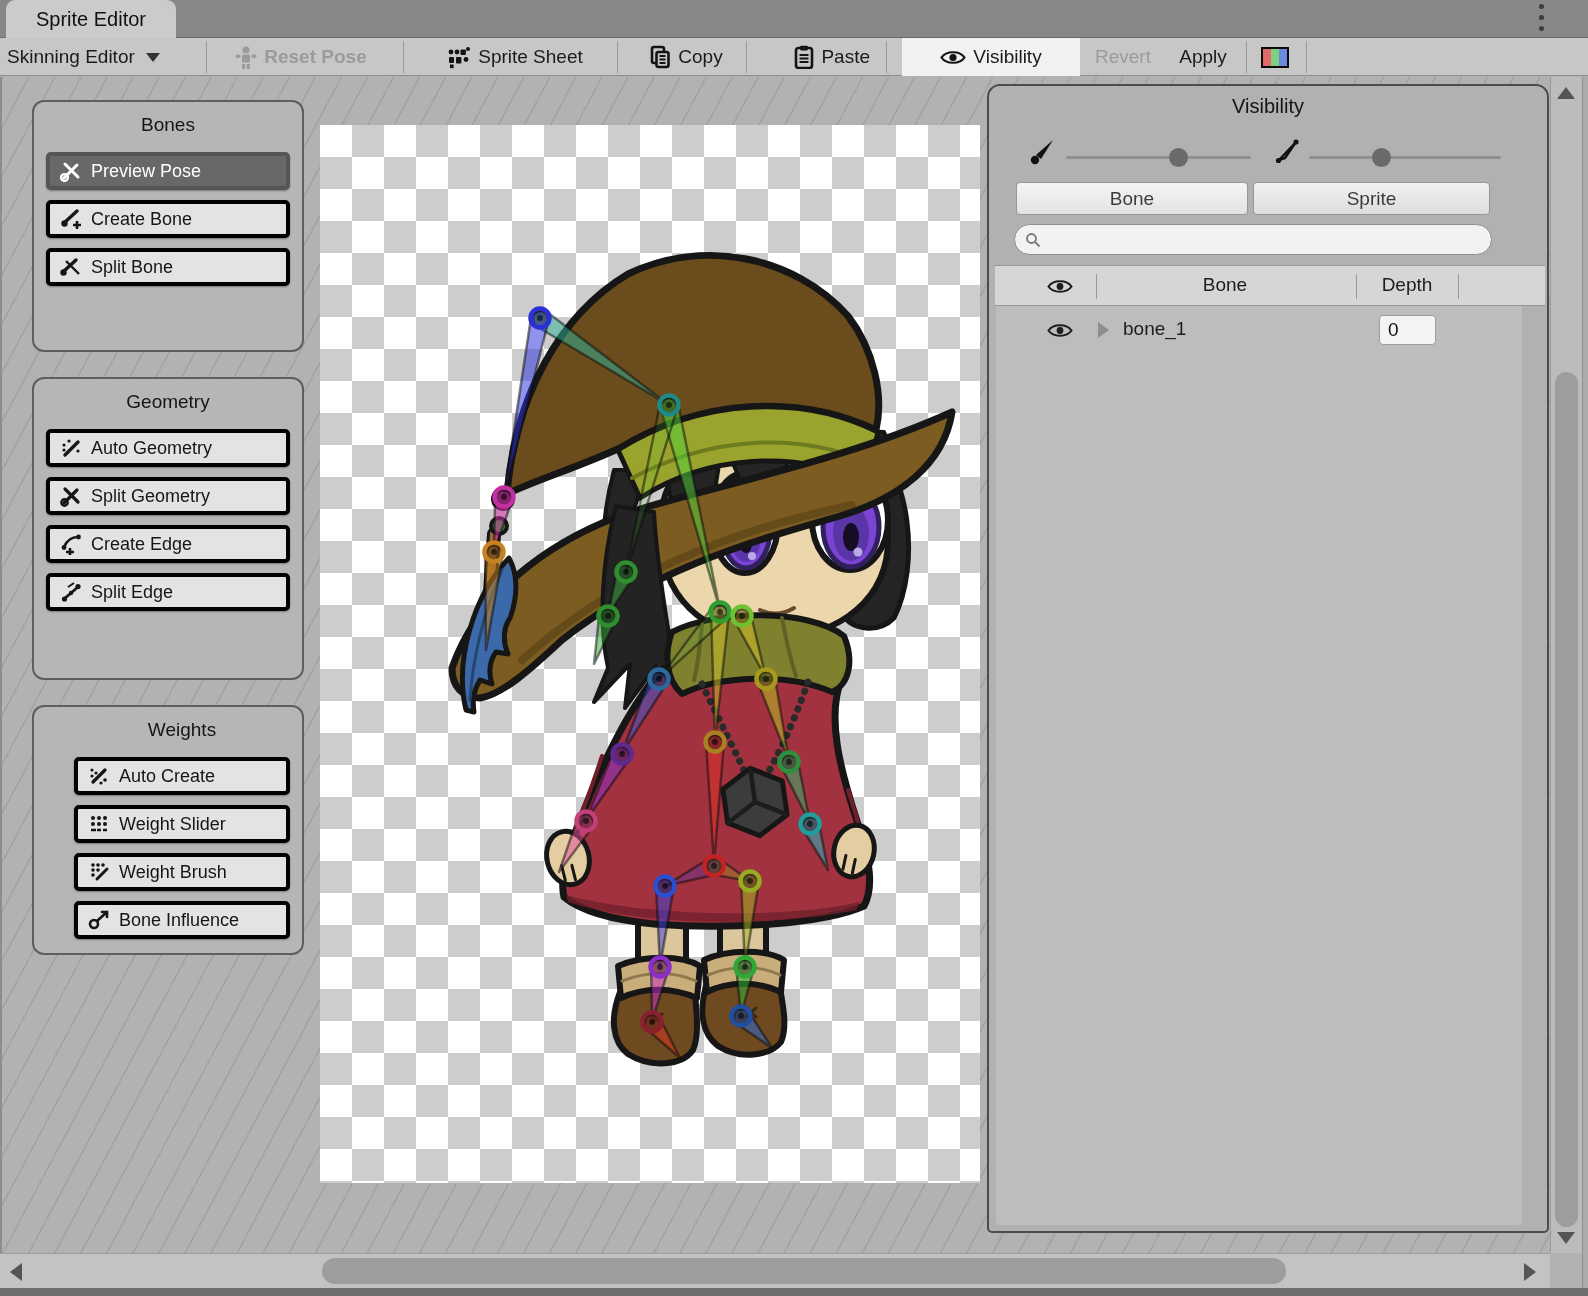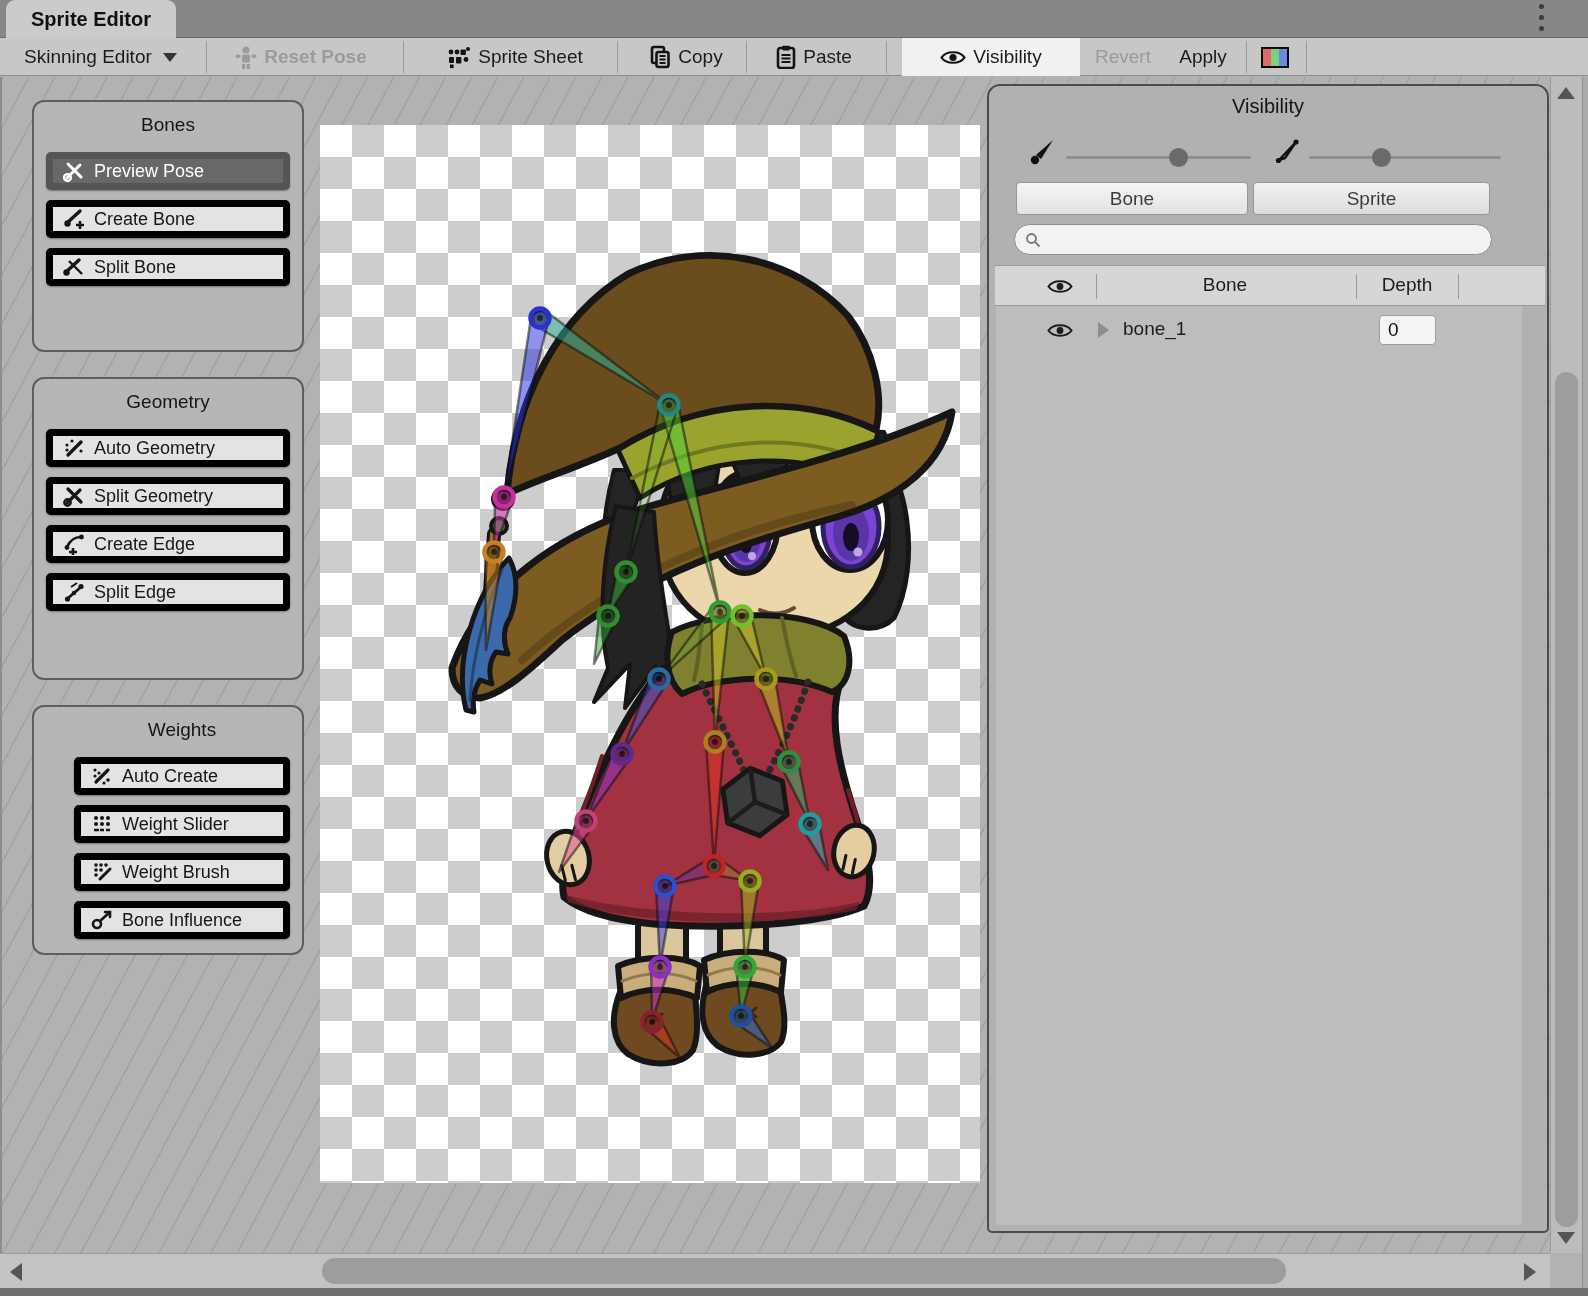--- a/index.html
+++ b/index.html
@@ -1,19 +1,19 @@
 <!DOCTYPE html>
 <html><head>
 <meta charset="utf-8">
 <style>
   html,body{margin:0;padding:0;background:#6f6f6f;}
   *{box-sizing:border-box;font-family:"Liberation Sans","DejaVu Sans",sans-serif;}
   .stage{position:relative;width:1588px;height:1296px;overflow:hidden;background:#b2b2b2;}
   
-  .tabstrip{position:absolute;left:0;top:0;width:1588px;height:38px;background:#878787;border-bottom:1px solid #6a6a6a;font-weight:bold;}
+  .tabstrip{position:absolute;left:0;top:0;width:1588px;height:38px;background:#878787;border-bottom:1px solid #6a6a6a;}
   .doc-tab{position:absolute;left:6px;top:0;width:170px;height:38px;background:#cbcbcb;border-radius:9px 9px 0 0;
            display:flex;align-items:center;justify-content:center;font-size:20px;color:#111;}
   .kebab{position:absolute;right:40px;top:4px;width:14px;height:30px;}
   .kebab i{position:absolute;left:5px;width:5px;height:5px;border-radius:50%;background:#3c3c3c;}
   
   .toolbar{position:absolute;left:0;top:38px;width:1588px;height:38px;background:#c7c7c7;border-bottom:1px solid #8d8d8d;}
   .tbtn{position:absolute;top:0;height:38px;display:flex;align-items:center;justify-content:center;gap:7px;
         font-size:19px;color:#1b1b1b;cursor:default;}
   .tbtn.disabled{color:#9b9b9b;}
   .tbtn.active{background:#f1f1f1;}
@@ -32,21 +32,21 @@
           border-left:2px solid #8d8d8d;}
   .canvas{position:absolute;left:318px;top:48px;width:660px;height:1058px;background-color:#ffffff;
           background-image:linear-gradient(45deg,#cdcdcd 25%,transparent 25% 75%,#cdcdcd 75%),
                            linear-gradient(45deg,#cdcdcd 25%,transparent 25% 75%,#cdcdcd 75%);
           background-size:64px 64px;background-position:0 0,32px 32px;}
   .canvas svg{position:absolute;left:0;top:0;}
   
   .panel{position:absolute;left:30px;width:272px;background:#b6b6b6;border:2px solid #5e5e5e;border-radius:12px;
          padding:10px 12px 12px 12px;}
   .panel h3{margin:2px 0 16px 0;text-align:center;font-size:19px;font-weight:normal;color:#161616;}
-  .pbtn{height:38px;margin-bottom:10px;background:#e3e3e3;border:7px solid #000000;border-radius:5px;
+  .pbtn{height:38px;margin-bottom:10px;background:#e3e3e3;border:4px solid #000000;border-radius:5px;
         box-shadow:0 1px 2px rgba(0,0,0,.35);display:flex;align-items:center;gap:9px;padding:0 10px;
         font-size:18px;color:#161616;}
   .pbtn:last-child{margin-bottom:0;text-align:center;}
   .pbtn.selected{background:#686868;color:#fff;border-color:#555;}
   .pbtn svg{flex:0 0 auto;}
   
   .vis{position:absolute;left:985px;top:7px;width:562px;height:1149px;background:#b1b1b1;
        border:2px solid #4c4c4c;border-radius:13px 13px 5px 5px;}
   .vis .title{position:absolute;left:0;top:9px;width:100%;text-align:center;font-size:20px;color:#151515;}
   .vline{position:absolute;height:3px;background:#8f8f8f;border-radius:2px;top:70px;}
@@ -87,21 +87,21 @@
       <span>Sprite Editor</span>
     </div>
     <div class="kebab">
       <i style="top:0"></i>
         <i style="top:11px"></i>
         <i style="top:22px"></i>
     </div>
   </div>
 
   <div class="toolbar">
-    <div class="tbtn" style="left:20px;width:192px;justify-content:flex-start;padding-left:4px;">
+    <div class="tbtn" style="left:3px;width:192px;justify-content:flex-start;padding-left:4px;">
       <span>Skinning Editor</span>
       <span class="dd-arrow"></span>
     </div>
     <div class="vsep" style="left:206px"></div>
 
     <div class="tbtn disabled" style="left:210px;width:182px;font-weight:bold;">
       <svg width="22" height="24" viewBox="0 0 22 24">
         <circle cx="11" cy="5" r="3.6" fill="#9b9b9b"></circle>
         <rect x="7" y="9.5" width="8" height="8" rx="1.5" fill="#9b9b9b"></rect>
         <rect x="0.5" y="9.5" width="5" height="3.4" rx="1.7" fill="#9b9b9b"></rect>
@@ -131,21 +131,21 @@
     <div class="tbtn" style="left:630px;width:112px;">
       <svg width="22" height="24" viewBox="0 0 22 24">
         <rect x="3" y="2" width="12" height="16" rx="2" fill="none" stroke="#141414" stroke-width="2.6"></rect>
         <rect x="7.5" y="7" width="12" height="15" rx="2" fill="#c7c7c7" stroke="#141414" stroke-width="2.6"></rect>
         <path d="M10.5,11 h6 M10.5,14.5 h6 M10.5,18 h6" stroke="#141414" stroke-width="1.8"></path>
       </svg>
       <span>Copy</span>
     </div>
     <div class="vsep" style="left:746px"></div>
 
-    <div class="tbtn" style="left:758px;width:112px;">
+    <div class="tbtn" style="left:758px;width:112px;justify-content:flex-end;">
       <svg width="20" height="24" viewBox="0 0 20 24">
         <rect x="2" y="3" width="16" height="20" rx="2.5" fill="none" stroke="#141414" stroke-width="2.6"></rect>
         <rect x="6" y="0.8" width="8" height="4.6" rx="1.4" fill="#141414"></rect>
         <path d="M5.5,10 h9 M5.5,13.5 h9 M5.5,17 h9" stroke="#141414" stroke-width="1.8"></path>
       </svg>
       <span>Paste</span>
     </div>
     <div class="vsep" style="left:886px"></div>
 
     <div class="tbtn active" style="left:902px;width:178px;">

